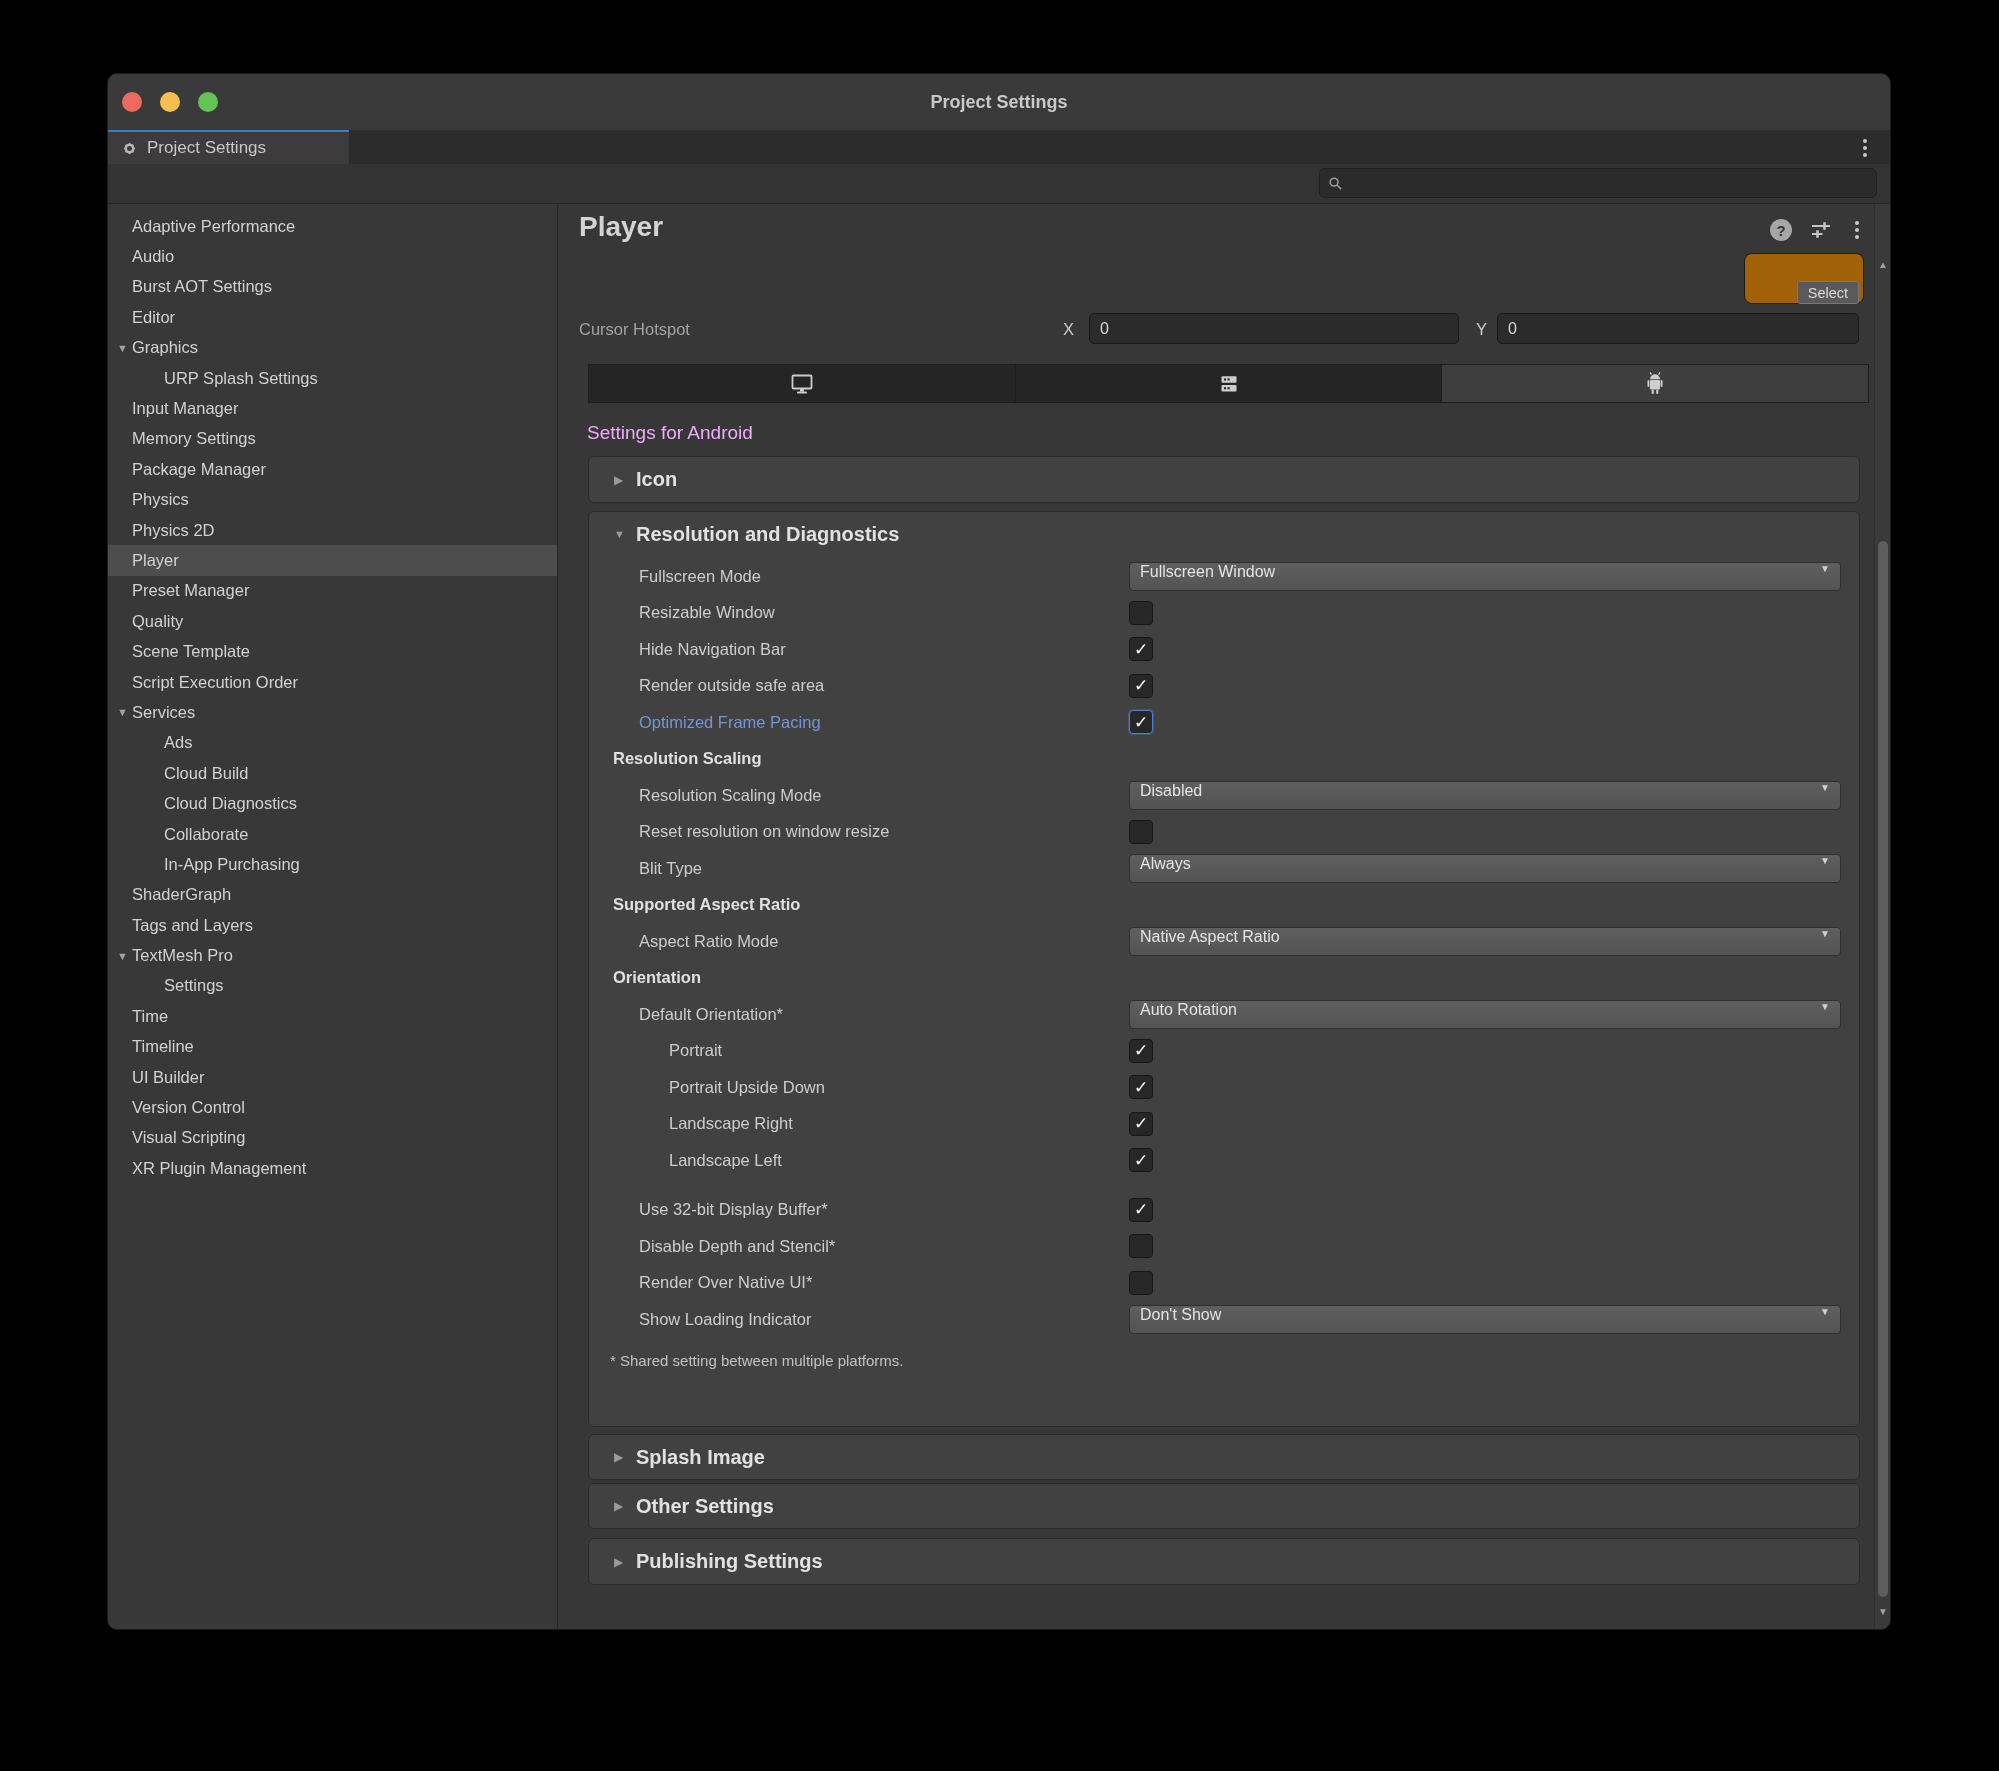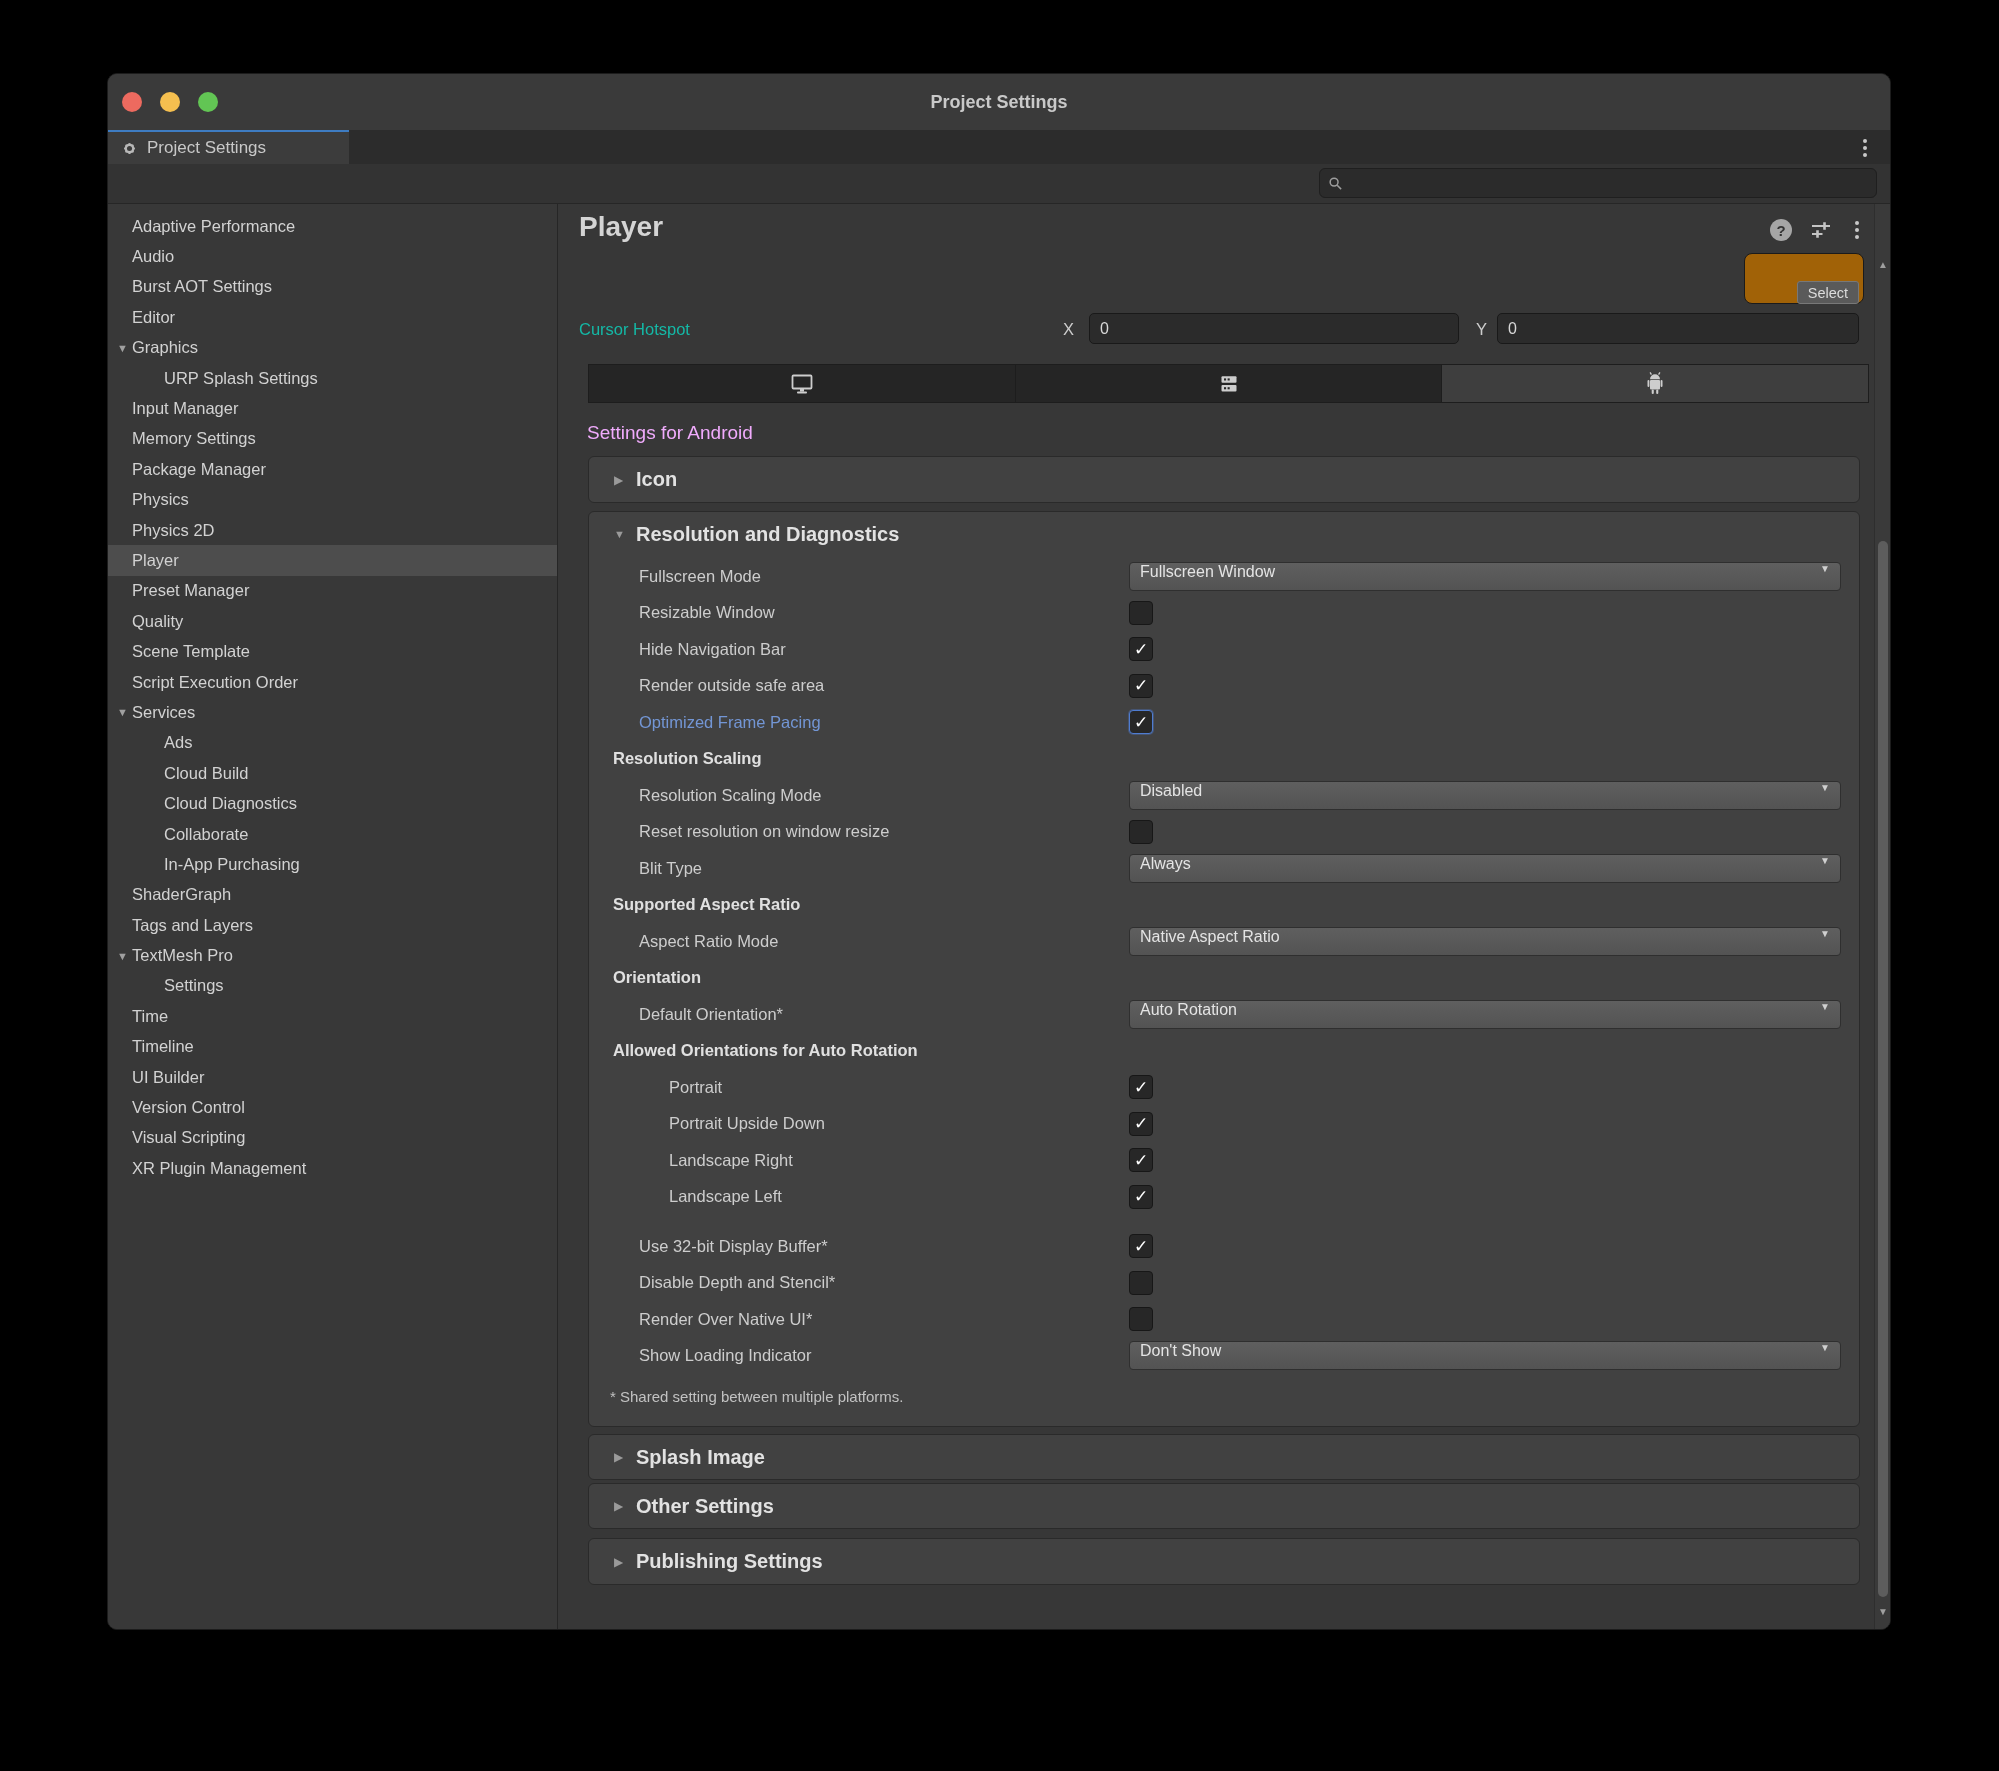--- a/index.html
+++ b/index.html
@@ -45,21 +45,21 @@
   .hdr-icons{position:absolute;top:14px;right:26px;display:flex;align-items:center;gap:17px;}
   .help-circle{width:22px;height:22px;border-radius:50%;background:#a6a6a6;color:#333;font-weight:bold;font-size:15px;
     display:flex;align-items:center;justify-content:center;cursor:pointer;}
   .kebab2{width:14px;height:22px;display:flex;flex-direction:column;align-items:center;justify-content:center;gap:3px;cursor:pointer;}
   .kebab2 i{width:4px;height:4px;border-radius:50%;background:#c9c9c9;display:block;}
   .select-box{position:absolute;left:1186px;top:49px;width:120px;height:51px;background:#a16207;
     border:1px solid #1b1b1b;border-radius:8px;box-sizing:border-box;}
   .select-btn{position:absolute;left:52px;top:27px;width:62px;height:23px;background:#5a5a5a;border:1px solid #787878;
     border-radius:3px;box-sizing:border-box;color:#dcdcdc;font-size:14.5px;display:flex;align-items:center;justify-content:center;cursor:pointer;}
   
-  .hotspot-label{position:absolute;left:21px;top:116px;font-size:16.5px;color:#14b8a6;}
+  .hotspot-label{position:absolute;left:21px;top:116px;font-size:16.5px;color:#a3a3a3;}
   .axis-label{position:absolute;top:116px;font-size:16.5px;color:#cdcdcd;}
   .num-input{position:absolute;top:109px;height:31px;background:#2b2b2b;border:1px solid #191919;border-radius:5px;
     box-sizing:border-box;color:#d8d8d8;font-size:16px;padding:0 10px;outline:none;font-family:inherit;}
   
   .ptabs{position:absolute;left:30px;top:160px;width:1281px;height:39px;display:flex;border:1px solid #1d1d1d;box-sizing:border-box;background:#252525;}
   .ptab{flex:1;display:flex;align-items:center;justify-content:center;background:#252525;border-right:1px solid #1d1d1d;cursor:pointer;}
   .ptab:last-child{border-right:none;}
   .ptab.sel{background:#3e3e3e;}
   .settings-for{position:absolute;left:29px;top:218px;font-size:19px;color:#f0abfc;}
   
@@ -397,23 +397,20 @@
               <span class="sub-label">Orientation</span>
             </div>
             <div class="row">
               <span class="lbl ind1">Default Orientation*</span>
               <div class="dropdown">
                 <span class="dd-val">Auto Rotation</span>
                 <span class="dd-arrow">▼</span>
               </div>
             </div>
             <div class="row">
-              <span class="sub-label">Allowed Orientations for Auto Rotation</span>
-            </div>
-            <div class="row">
               <span class="lbl ind2">Portrait</span>
               <div class="checkbox">
                 <span class="checkmark">✓</span>
               </div>
             </div>
             <div class="row">
               <span class="lbl ind2">Portrait Upside Down</span>
               <div class="checkbox">
                 <span class="checkmark">✓</span>
               </div>

